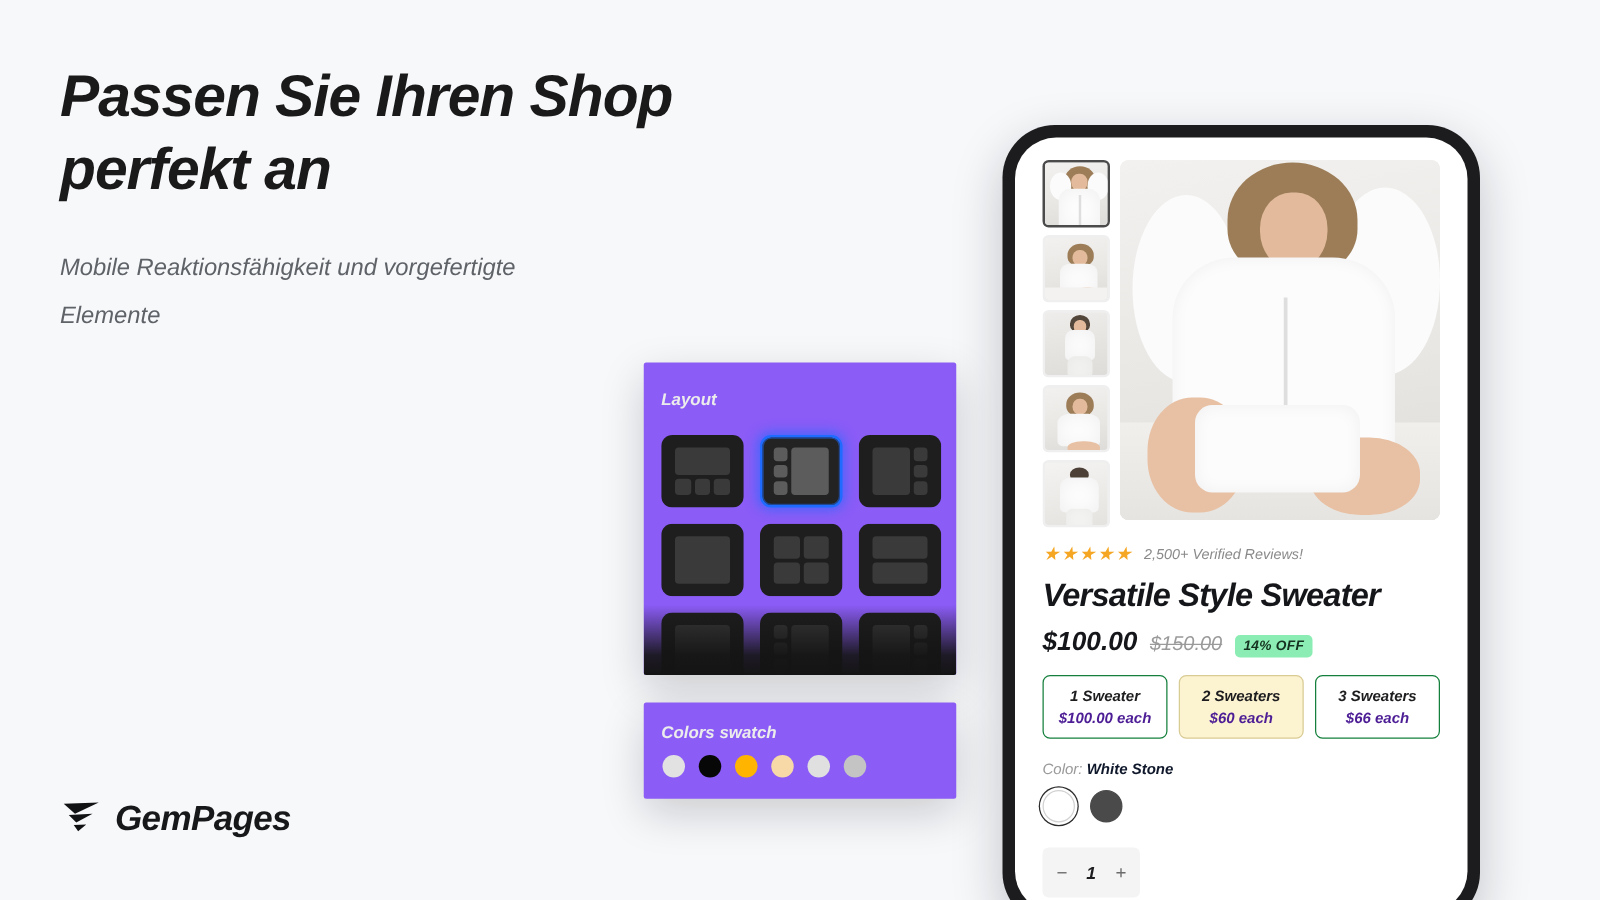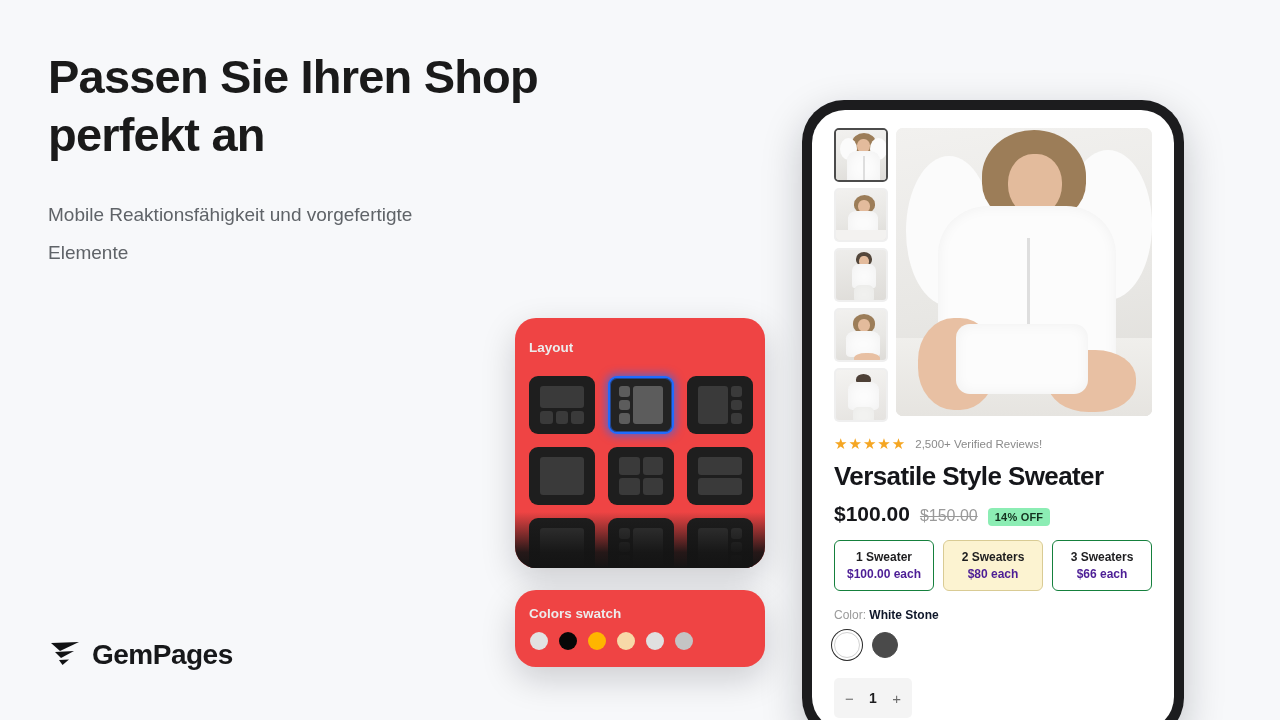--- a/index.html
+++ b/index.html
@@ -2,45 +2,44 @@
 <html><head>
 <meta charset="utf-8">
 <style>
   * { box-sizing: border-box; margin: 0; padding: 0; }
   html, body {
     width: 1280px; height: 720px;
     background: #f7f8fa;
     font-family: "Liberation Sans", sans-serif;
     overflow: hidden;
   }
-  .stage { position: relative; width: 1176px; height: 720px; }
+  .stage { position: relative; width: 1176px; height: 720px; font-style: italic; }
 
   
   .copy { position: absolute; left: 48px; top: 48px; width: 560px; }
   .headline {
     font-size: 47px; line-height: 58px; font-weight: 700;
     color: #1a1a1a; letter-spacing: -0.8px;
   }
   .subline {
     margin-top: 32px;
     font-size: 19px; line-height: 38px; font-weight: 400;
     color: #5f6368; max-width: 400px;
   }
 
   
   .logo { position: absolute; left: 48px; top: 638px; display: flex; align-items: center; gap: 10px; }
   .logo-mark { width: 34px; height: 34px; display: block; }
   .logo-text { font-size: 28px; font-weight: 700; color: #17181a; letter-spacing: -0.5px; }
 
   
   .panel {
-    position: absolute; background: #ef4444; border-radius: 21px;
+    position: absolute; background: #8b5cf6; border-radius: 2px;
     box-shadow: 0 12px 34px rgba(10,12,20,0.18);
     overflow: hidden;
-    margin-top: 28px;
   }
   .panel-title { color: #ececec; font-size: 13.5px; font-weight: 700; }
 
   #layout-panel { left: 515px; top: 290px; width: 250px; height: 250px; }
   #layout-panel .panel-title { position: absolute; left: 14px; top: 22px; }
 
   .layout-grid {
     position: absolute; left: 14px; top: 58px;
     display: grid; grid-template-columns: repeat(3, 66px);
     grid-auto-rows: 58px; gap: 13px 13px;
@@ -382,21 +381,21 @@
         <span class="badge-off">14% OFF</span>
       </div>
 
       <div class="tiers">
         <div class="tier">
           <div class="tier-qty">1 Sweater</div>
           <div class="tier-price">$100.00 each</div>
         </div>
         <div class="tier selected">
           <div class="tier-qty">2  Sweaters</div>
-          <div class="tier-price">$80 each</div>
+          <div class="tier-price">$60 each</div>
         </div>
         <div class="tier">
           <div class="tier-qty">3  Sweaters</div>
           <div class="tier-price">$66 each</div>
         </div>
       </div>
 
       <div class="color-line">
         <span>Color:</span>
         <b>White Stone</b>

